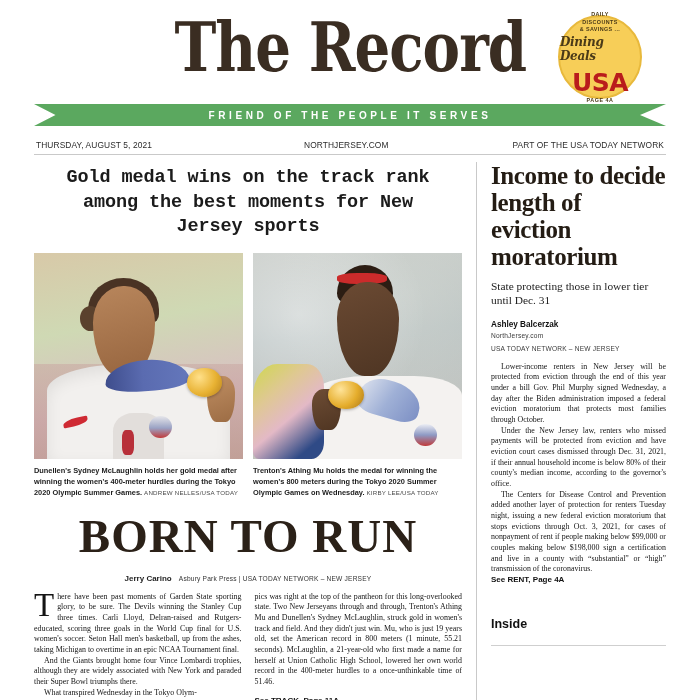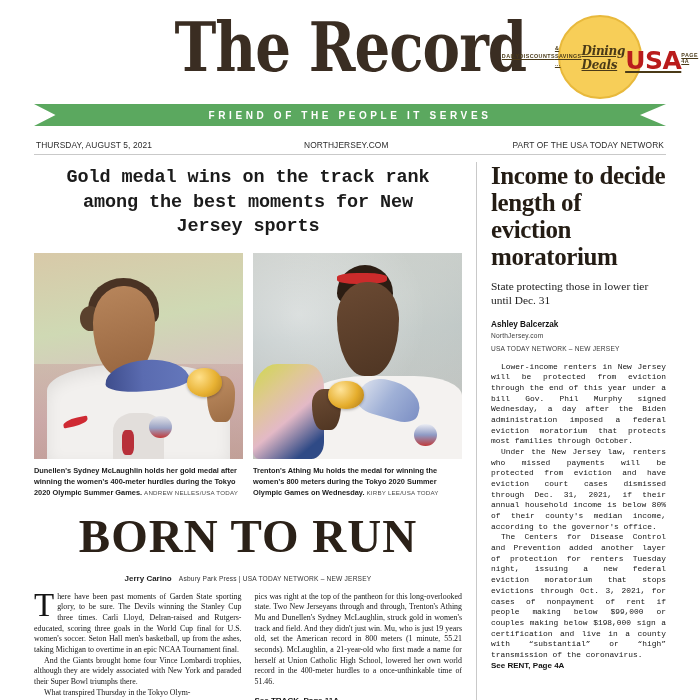--- a/index.html
+++ b/index.html
@@ -46,27 +46,26 @@
   .seal {
     position: absolute;
     right: 24px;
     top: 15px;
     width: 84px;
     height: 84px;
     border-radius: 50%;
     background: #f7ce58;
     border: 2px solid #e8b93c;
     display: flex;
-    flex-direction: row;
+    flex-direction: column;
     align-items: center;
     justify-content: center;
     color: #4a3a18;
     z-index: 6;
     font-family: "Liberation Sans", sans-serif;
-    text-decoration: underline;
   }
   .seal-l1, .seal-l2, .seal-l3 {
     font-size: 5.4px;
     font-weight: 700;
     letter-spacing: 0.4px;
     line-height: 1.45;
   }
   .seal-dining {
     font-family: "DejaVu Serif", serif;
     font-style: italic;
@@ -405,21 +404,21 @@
   }
   .side-byline-sub {
     font-family: "Liberation Sans", sans-serif;
     font-size: 6.6px;
     line-height: 1.55;
     color: #3a3a3a;
     margin-top: 2px;
     letter-spacing: 0.2px;
   }
   .side-body {
-    font-family: Liberation Mono, monospace;
+    font-family: Liberation Serif, serif;
     font-size: 7.9px;
     line-height: 1.35;
     text-align: justify;
     color: #141414;
     margin-top: 8px;
     hyphens: auto;
   }
   .side-body p { text-indent: 10px; }
   .side-jump {
     font-family: "Liberation Sans", sans-serif;
@@ -532,21 +531,21 @@
 
       <div class="byline-row">
         <span class="byline-name">Jerry Carino</span>
         <span class="byline-org">Asbury Park Press | USA TODAY NETWORK – NEW JERSEY</span>
       </div>
 
       <div class="story-cols">
         <div class="story-col">
           <p class="first"><span class="dropcap">T</span><span>here have been past moments of Garden State sporting glory, to be sure. The Devils winning the Stanley Cup three times. Carli Lloyd, Delran-raised and Rutgers-educated, scoring three goals in the World Cup final for U.S. women's soccer. Seton Hall men's basketball, up from the ashes, taking Michigan to overtime in an epic NCAA Tournament final.</span></p>
           <p>And the Giants brought home four Vince Lombardi trophies, although they are widely associated with New York and paraded their Super Bowl triumphs there.</p>
-          <p>What transpired Thursday in the Tokyo Olym-</p>
+          <p>What transpired Wednesday in the Tokyo Olym-</p>
         </div>
         <div class="story-col">
           <p class="first">pics was right at the top of the pantheon for this long-overlooked state. Two New Jerseyans through and through, Trenton's Athing Mu and Dunellen's Sydney McLaughlin, struck gold in women's track and field. And they didn't just win. Mu, who is just 19 years old, set the American record in 800 meters (1 minute, 55.21 seconds). McLaughlin, a 21-year-old who first made a name for herself at Union Catholic High School, lowered her own world record in the 400-meter hurdles to a once-unthinkable time of 51.46.</p>
           <div class="jumpline">See TRACK, Page 11A</div>
         </div>
       </div>
 
     </div>
 
     <div class="divider-v"></div>

